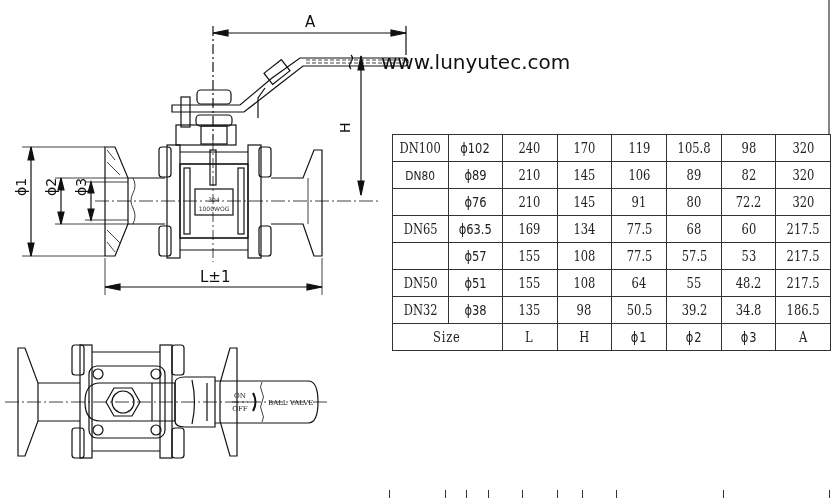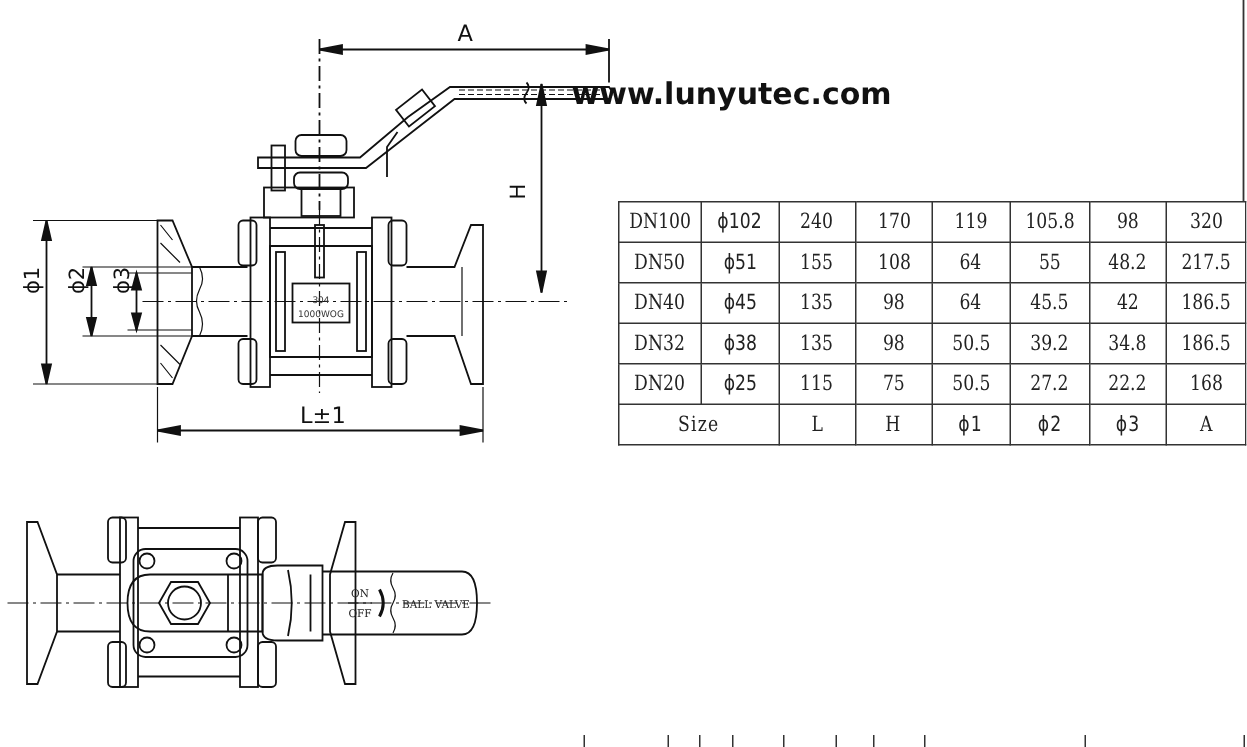--- a/index.html
+++ b/index.html
@@ -1,19 +1,19 @@
 <!DOCTYPE html>
 <html><head>
 <meta charset="utf-8">
 <style>
   html, body { margin:0; padding:0; background:#ffffff; }
   body { width:831px; height:498px; position:relative; overflow:hidden; font-family:"DejaVu Serif", serif; color:#000; }
   #drawing { position:absolute; left:0; top:0; width:831px; height:498px; }
-  .watermark { position:absolute; left:381px; top:50px; font-family:"DejaVu Sans", sans-serif; font-weight:bold; font-size:20px; letter-spacing:0px; color:#111; }
-  table.spec { position:absolute; left:412px; top:134px; border-collapse:collapse; }
+  .watermark { position:absolute; left:381px; top:50px; font-family:"DejaVu Sans", sans-serif; font-weight:normal; font-size:20px; letter-spacing:0px; color:#111; }
+  table.spec { position:absolute; left:392px; top:134px; border-collapse:collapse; }
   table.spec td { border:1px solid #333; height:26px; padding:0; text-align:center; font-family:"DejaVu Serif", serif; font-size:14px; color:#222; transform-origin:center; }
   table.spec td span { display:inline-block; transform:scaleX(0.82); white-space:nowrap; }
   td.c0 { width:55px; } td.c1 { width:53px; } td.c2 { width:55px; } td.c3 { width:54px; }
   td.c4 { width:55px; } td.c5 { width:54px; } td.c6 { width:54px; } td.c7 { width:54px;text-decoration:underline; }
   td.bold span { font-family:"DejaVu Sans", sans-serif; font-size:13px; transform:scaleX(0.85); }
   td.phi span { font-family:"DejaVu Sans", sans-serif; }
   tr.header td span { letter-spacing:1px; }
   .tail { position:absolute; top:490px; height:8px; border-left:1px solid #333; }
 </style>
 </head>
@@ -176,58 +176,78 @@
       <td class="c0"><span>DN100</span></td>
       <td class="c1 phi"><span>ϕ102</span></td>
       <td class="c2"><span>240</span></td>
       <td class="c3"><span>170</span></td>
       <td class="c4"><span>119</span></td>
       <td class="c5"><span>105.8</span></td>
       <td class="c6"><span>98</span></td>
       <td class="c7"><span>320</span></td>
     </tr>
     <tr>
+      <td class="c0 bold"><span>DN80</span></td>
+      <td class="c1 phi"><span>ϕ89</span></td>
+      <td class="c2"><span>210</span></td>
+      <td class="c3"><span>145</span></td>
+      <td class="c4"><span>106</span></td>
+      <td class="c5"><span>89</span></td>
+      <td class="c6"><span>82</span></td>
+      <td class="c7"><span>320</span></td>
+    </tr>
+    <tr>
+      <td class="c0"><span></span></td>
+      <td class="c1 phi"><span>ϕ76</span></td>
+      <td class="c2"><span>210</span></td>
+      <td class="c3"><span>145</span></td>
+      <td class="c4"><span>91</span></td>
+      <td class="c5"><span>80</span></td>
+      <td class="c6"><span>72.2</span></td>
+      <td class="c7"><span>320</span></td>
+    </tr>
+    <tr>
+      <td class="c0"><span>DN65</span></td>
+      <td class="c1 phi"><span>ϕ63.5</span></td>
+      <td class="c2"><span>169</span></td>
+      <td class="c3"><span>134</span></td>
+      <td class="c4"><span>77.5</span></td>
+      <td class="c5"><span>68</span></td>
+      <td class="c6"><span>60</span></td>
+      <td class="c7"><span>217.5</span></td>
+    </tr>
+    <tr>
+      <td class="c0"><span></span></td>
+      <td class="c1 phi"><span>ϕ57</span></td>
+      <td class="c2"><span>155</span></td>
+      <td class="c3"><span>108</span></td>
+      <td class="c4"><span>77.5</span></td>
+      <td class="c5"><span>57.5</span></td>
+      <td class="c6"><span>53</span></td>
+      <td class="c7"><span>217.5</span></td>
+    </tr>
+    <tr>
       <td class="c0"><span>DN50</span></td>
       <td class="c1 phi"><span>ϕ51</span></td>
       <td class="c2"><span>155</span></td>
       <td class="c3"><span>108</span></td>
       <td class="c4"><span>64</span></td>
       <td class="c5"><span>55</span></td>
       <td class="c6"><span>48.2</span></td>
       <td class="c7"><span>217.5</span></td>
     </tr>
     <tr>
-      <td class="c0"><span>DN40</span></td>
-      <td class="c1 phi"><span>ϕ45</span></td>
-      <td class="c2"><span>135</span></td>
-      <td class="c3"><span>98</span></td>
-      <td class="c4"><span>64</span></td>
-      <td class="c5"><span>45.5</span></td>
-      <td class="c6"><span>42</span></td>
-      <td class="c7"><span>186.5</span></td>
-    </tr>
-    <tr>
       <td class="c0"><span>DN32</span></td>
       <td class="c1 phi"><span>ϕ38</span></td>
       <td class="c2"><span>135</span></td>
       <td class="c3"><span>98</span></td>
       <td class="c4"><span>50.5</span></td>
       <td class="c5"><span>39.2</span></td>
       <td class="c6"><span>34.8</span></td>
       <td class="c7"><span>186.5</span></td>
-    </tr>
-    <tr>
-      <td class="c0"><span>DN20</span></td>
-      <td class="c1 phi"><span>ϕ25</span></td>
-      <td class="c2"><span>115</span></td>
-      <td class="c3"><span>75</span></td>
-      <td class="c4"><span>50.5</span></td>
-      <td class="c5"><span>27.2</span></td>
-      <td class="c6"><span>22.2</span></td>
-      <td class="c7"><span>168</span></td>
     </tr>
     <tr class="header">
       <td colspan="2"><span>Size</span></td>
       <td class="c2"><span>L</span></td>
       <td class="c3"><span>H</span></td>
       <td class="c4 phi"><span>ϕ1</span></td>
       <td class="c5 phi"><span>ϕ2</span></td>
       <td class="c6 phi"><span>ϕ3</span></td>
       <td class="c7"><span>A</span></td>
     </tr>

